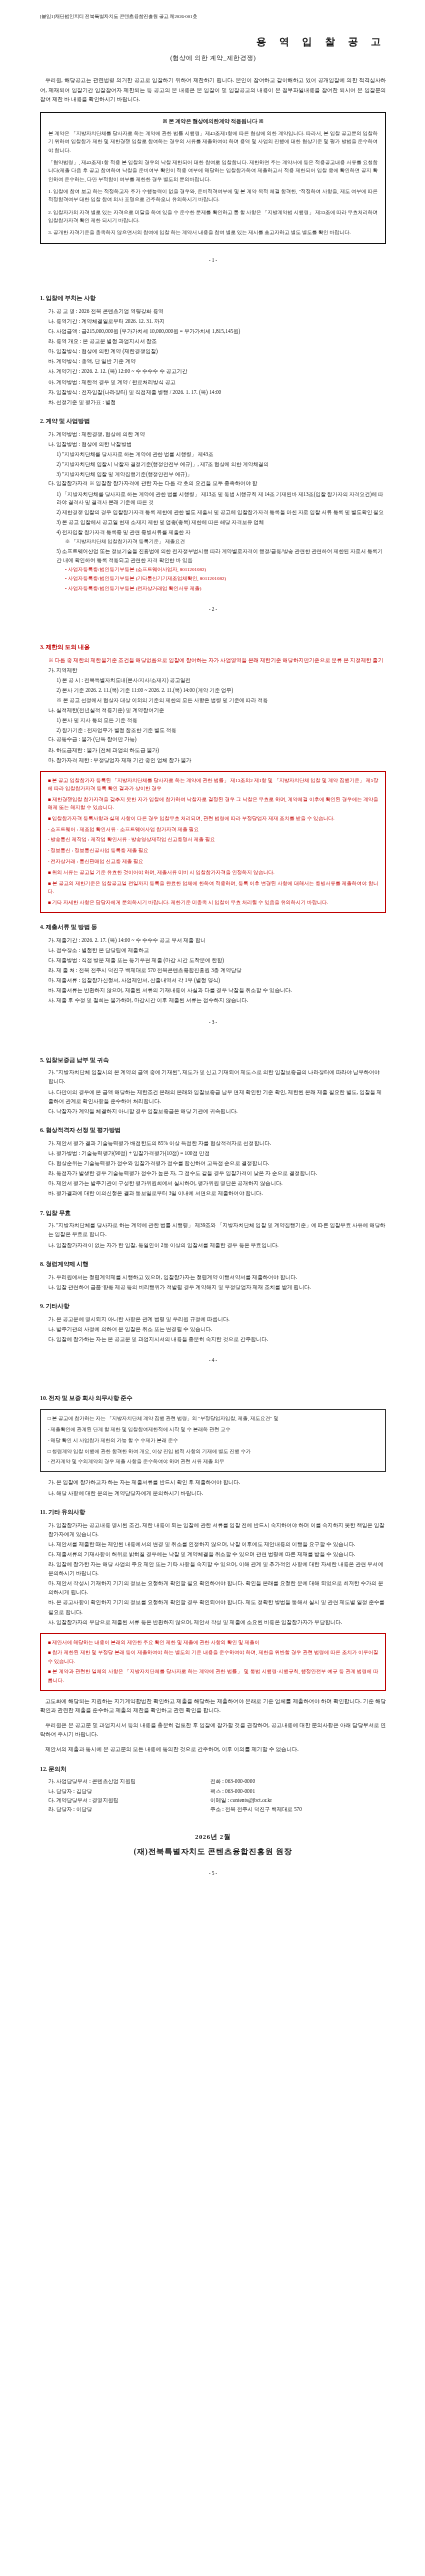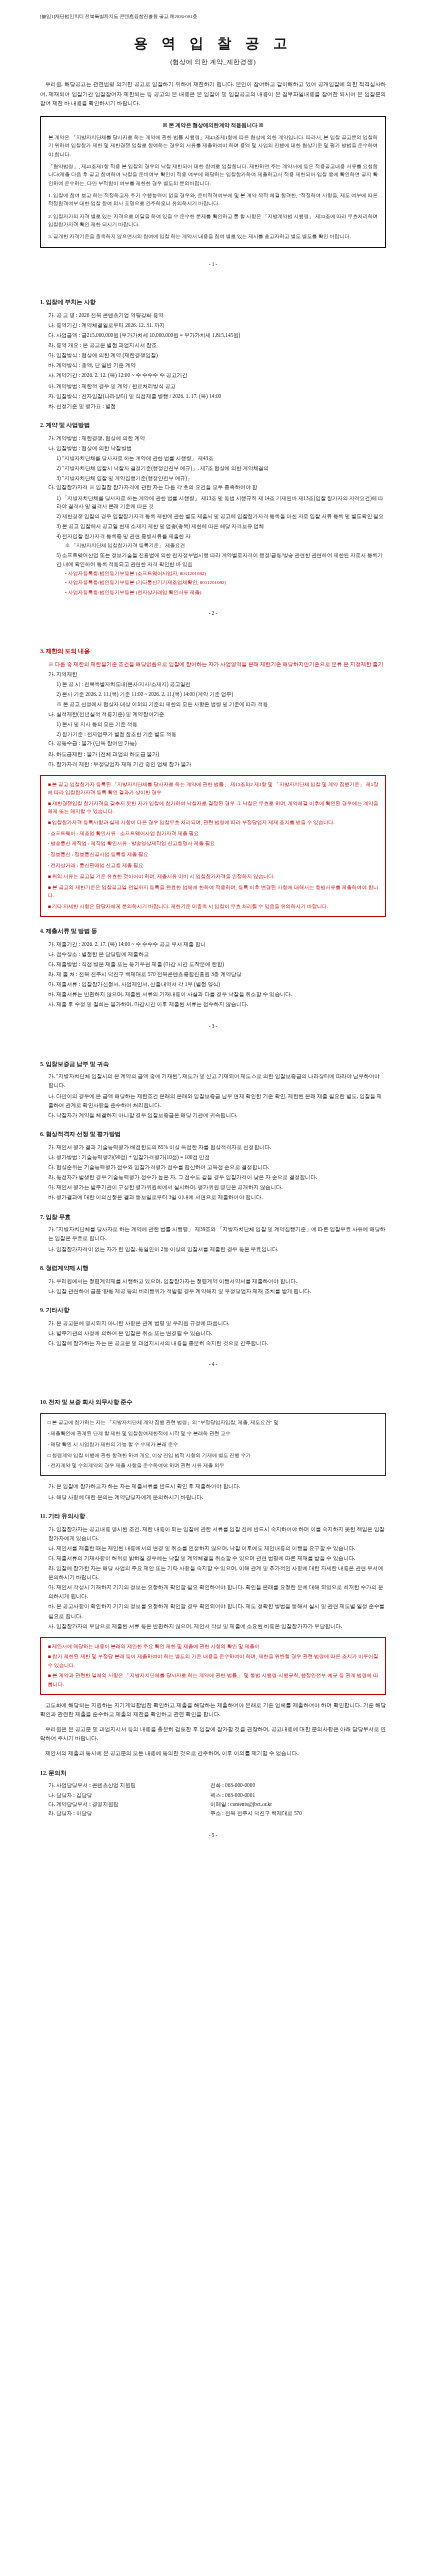--- a/index.html
+++ b/index.html
@@ -23,22 +23,22 @@
   .inner {
     padding: 13.4px 40px 20.6px 40px;
   }
   .doc-header {
     font-size: 4.9px;
     color: #222;
     margin-bottom: 13.4px;
     letter-spacing: -0.1px;
   }
   .doc-title {
-    text-align: center;
-    font-size: 14px;
+    text-align: right;
+    font-size: 10px;
     letter-spacing: 5.2px;
     font-weight: bold;
     margin: 15.5px 0 5.2px 0;
   }
   .doc-subtitle {
     text-align: center;
     font-size: 6.4px;
     margin-bottom: 13.4px;
     letter-spacing: 0.3px;
   }
@@ -352,18 +352,22 @@
     </div>
     <div class="two-col">
       <div class="c1">다. 계약담당부서 : 경영지원팀</div>
       <div class="c2">이메일 : contents@jbct.or.kr</div>
     </div>
     <div class="two-col">
       <div class="c1">라. 담당자 : 이담당</div>
       <div class="c2">주소 : 전북 전주시 덕진구 백제대로 570</div>
     </div>
 
+    <div class="sign">
+      <div class="date">2026년 2월</div>
+      <div class="org">(재)전북특별자치도 콘텐츠융합진흥원 원장</div>
+    </div>
 
     <div class="page-num">- 5 -</div>
 
   </div>
 </div>
 
 
 </body></html>

